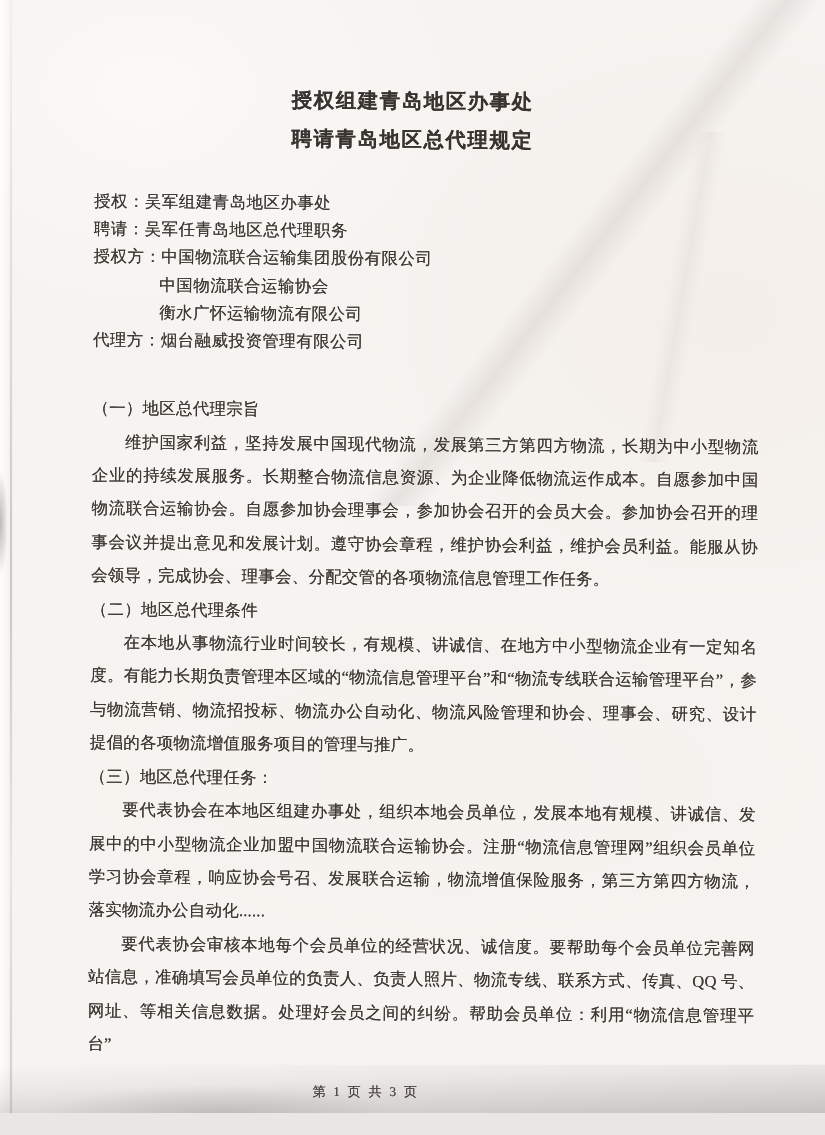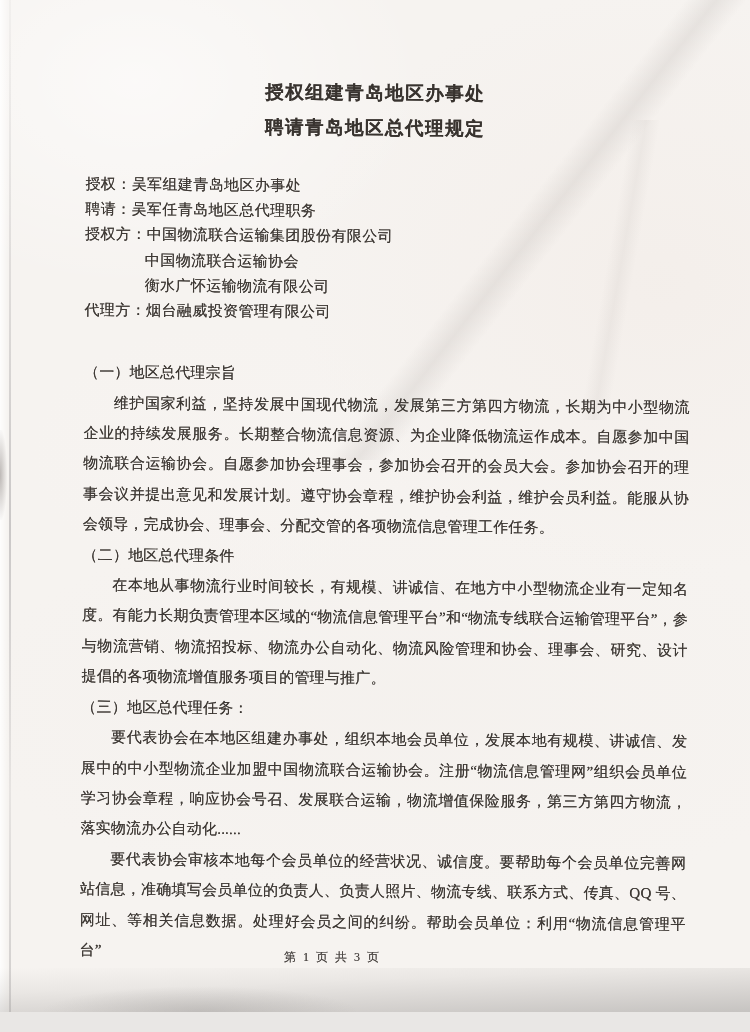--- a/index.html
+++ b/index.html
@@ -100,21 +100,21 @@
     letter-spacing: 0.2px;
   }
   .sec-heading { text-align: left; }
   .para {
     text-align: justify;
     text-indent: 2em;
   }
   .footer {
     position: absolute;
     left: 284px;
-    top: 949px;
+    top: 984px;
     font-size: 12px;
     letter-spacing: 2px;
     color: #4a4542;
     text-shadow: 0 0 0.5px rgba(74,69,66,0.8);
     text-align: right;
   }
 </style>
 </head>
 <body>
 

